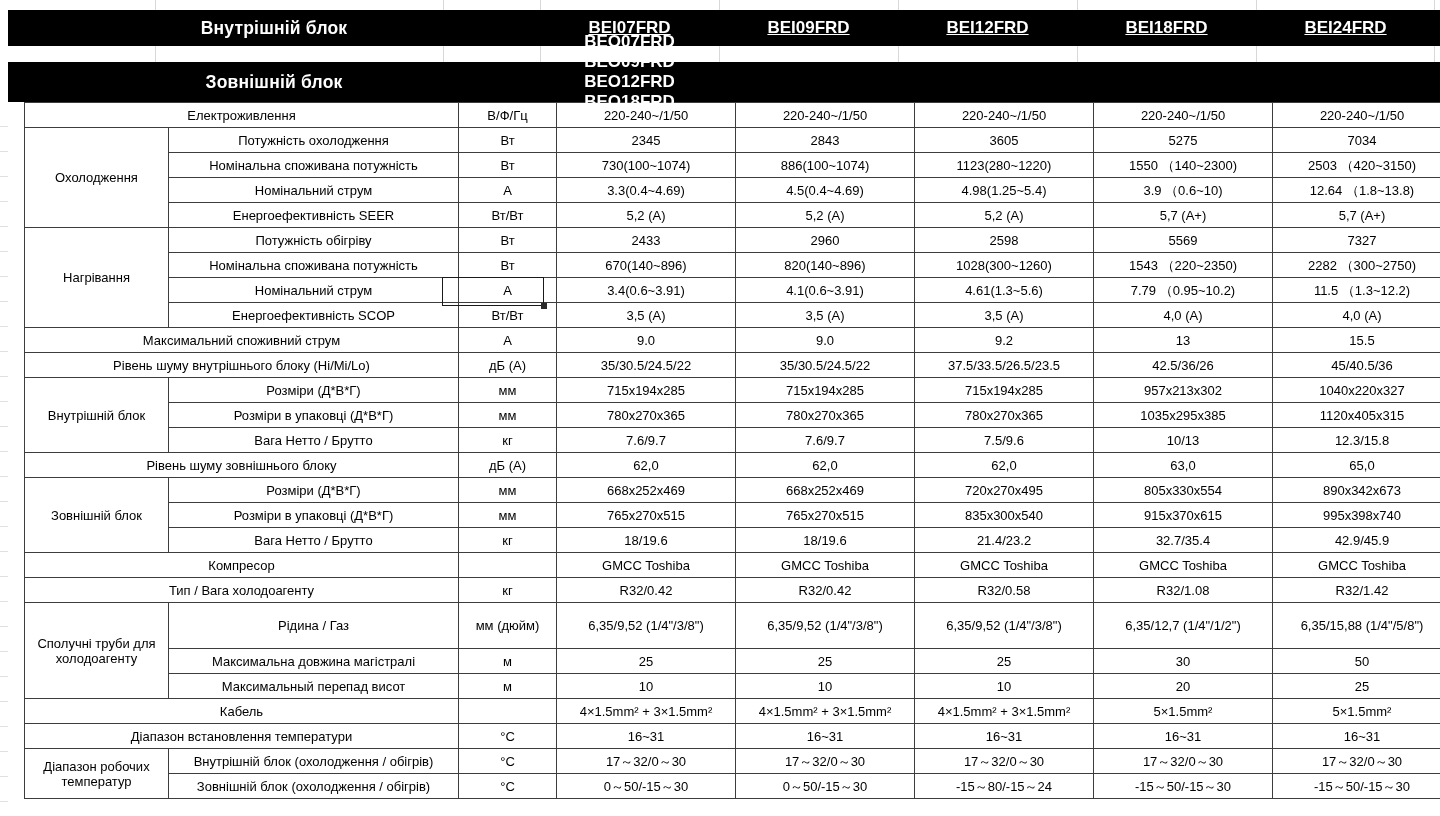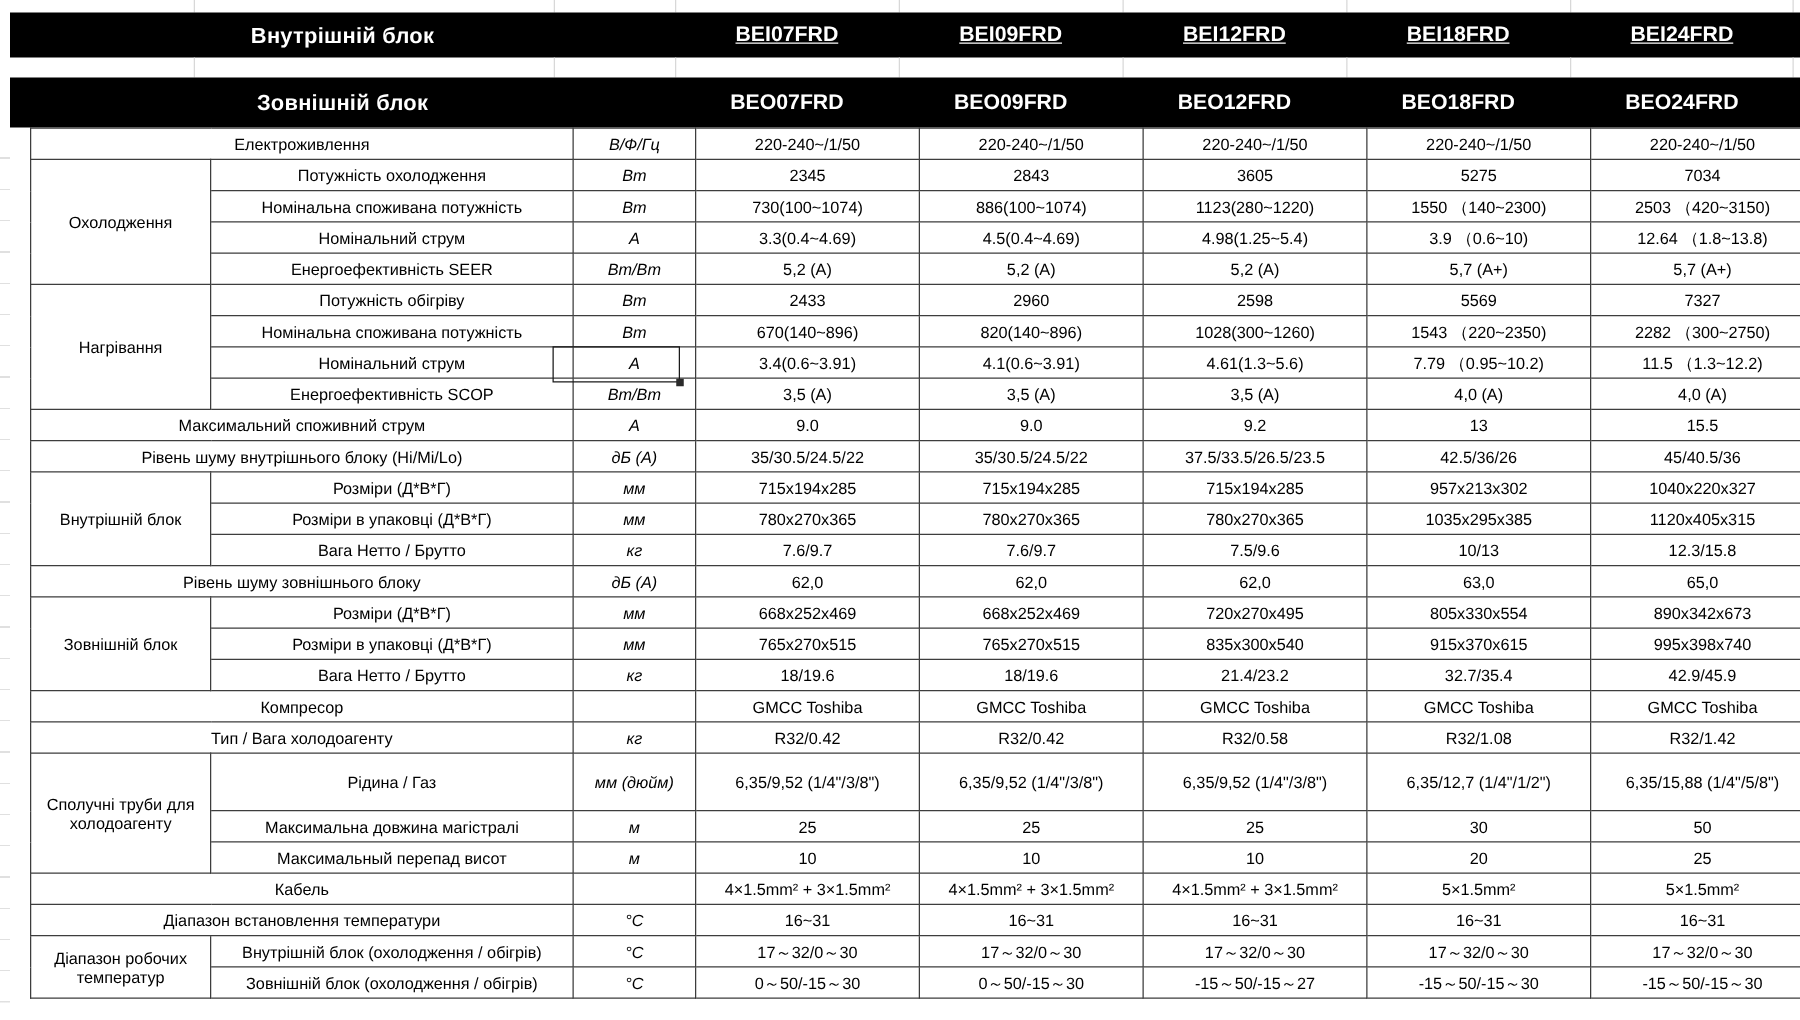--- a/index.html
+++ b/index.html
@@ -20,21 +20,21 @@
   .bar .model-cell{width:179px;text-align:center;font-size:17px;}
 
   table.spec{border-collapse:collapse;table-layout:fixed;margin-left:24px;width:1427px;color:#000000;}
   table.spec td{border:1px solid var(--border,#3d3d3d);padding:1px 4px;text-align:center;
     font-size:13px;line-height:15px;overflow:hidden;}
   table.spec tr{height:25px;}
   table.spec tr.tall{height:46px;}
   td.g{font-size:13.5px;text-align:center;}
   td.l{font-size:13.5px;text-align:left;}
   td.s{font-size:13.5px;text-align:left;}
-  td.u{font-size:13px;text-align:center;font-style:italic;}
+  td.u{font-size:13px;text-align:center;}
 
   .left-ticks{position:absolute;left:0;top:102px;width:8px;height:700px;
     background:repeating-linear-gradient(to bottom,transparent 0,transparent 24px,#e0e0e0 24px,#e0e0e0 25px);}
 
   .sel-outline{position:absolute;left:442px;top:277px;width:100px;height:27px;
     border:1px solid #1a1a1a;pointer-events:none;}
   .sel-outline::after{content:"";position:absolute;right:-4px;bottom:-4px;width:6px;height:6px;background:#2a2a2a;}
 </style>
 </head>
 <body>
@@ -50,21 +50,21 @@
         <div class="model-cell">BEI12FRD</div>
         <div class="model-cell">BEI18FRD</div>
         <div class="model-cell">BEI24FRD</div>
       </div>
   </div>
 
   <div class="strip gap"></div>
 
   <div class="bar b2">
     <div class="hlabel">Зовнішній блок</div>
-    <div class="models" style="display:flex;">
+    <div class="models" style="display:flex;flex-direction:column;">
         <div class="model-cell">BEO07FRD</div>
         <div class="model-cell">BEO09FRD</div>
         <div class="model-cell">BEO12FRD</div>
         <div class="model-cell">BEO18FRD</div>
         <div class="model-cell">BEO24FRD</div>
       </div>
   </div>
 
   <table class="spec">
     <colgroup>
@@ -316,21 +316,21 @@
           <td class="v">17～32/0～30</td>
           <td class="v">17～32/0～30</td>
           <td class="v">17～32/0～30</td>
           <td class="v">17～32/0～30</td>
         </tr>
         <tr>
           <td class="s">Зовнішній блок (охолодження / обігрів)</td>
           <td class="u">°C</td>
           <td class="v">0～50/-15～30</td>
           <td class="v">0～50/-15～30</td>
-          <td class="v">-15～50/-15～27</td>
+          <td class="v">-15～80/-15～24</td>
           <td class="v">-15～50/-15～30</td>
           <td class="v">-15～50/-15～30</td>
         </tr>
       </tbody>
   </table>
 
   <div class="left-ticks"></div>
   <div class="sel-outline"></div>
 </div>
 

